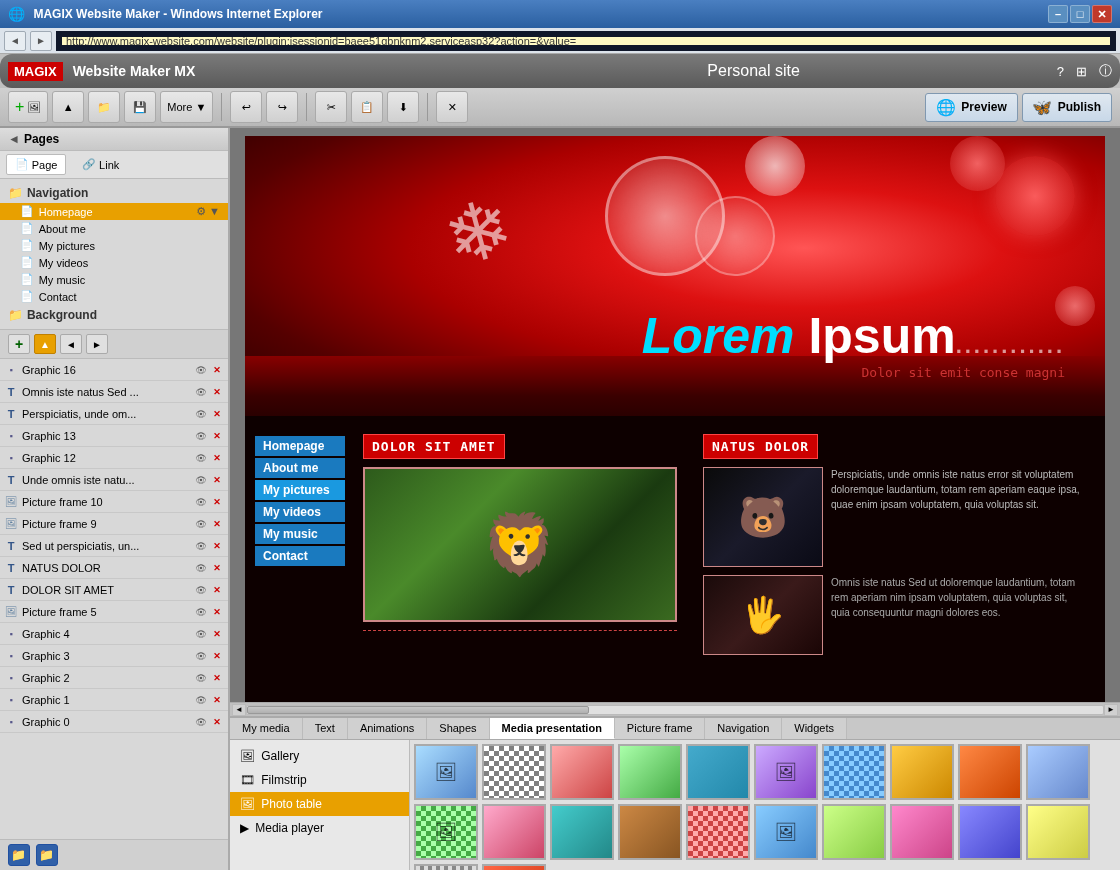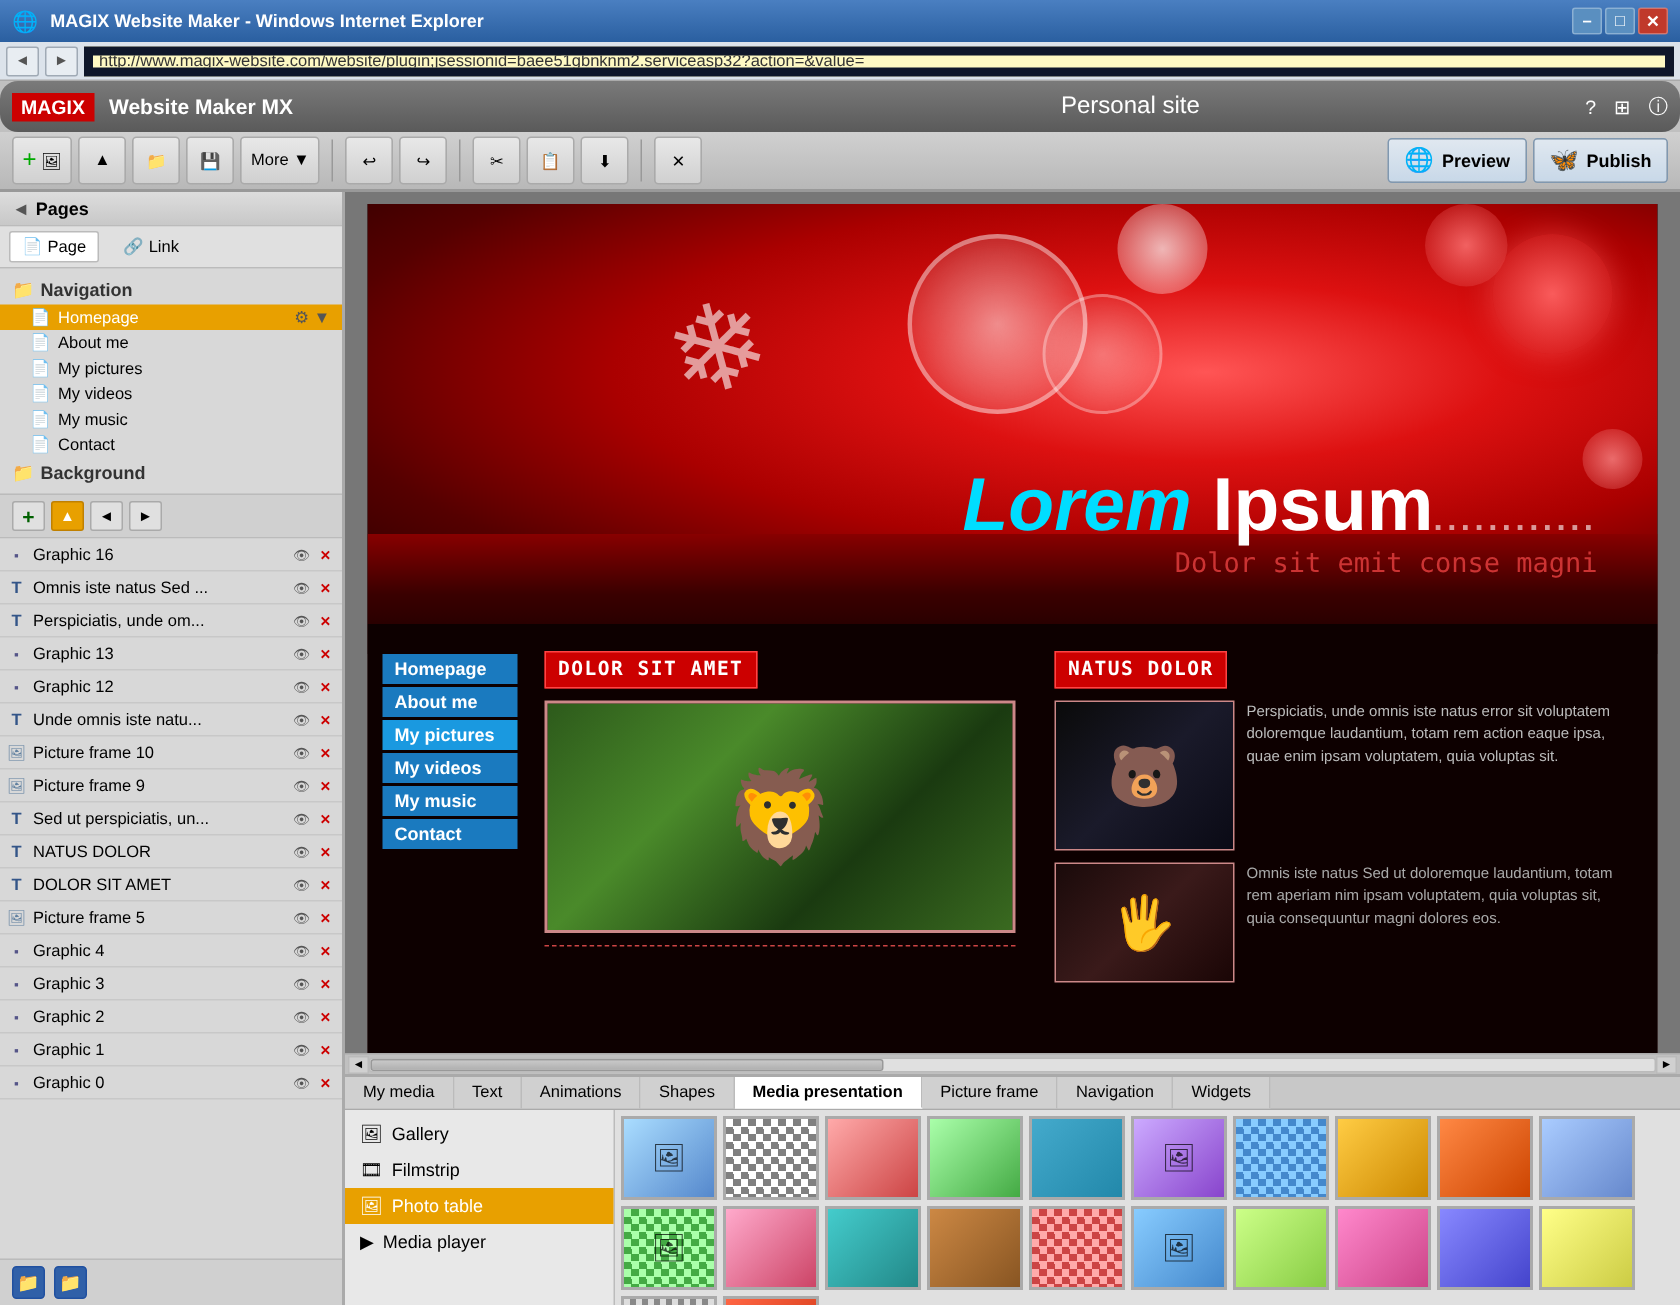--- a/index.html
+++ b/index.html
@@ -452,21 +452,21 @@
           <div style="position:absolute; top:60px; left:450px; width:80px; height:80px; border-radius:50%; border:2px solid rgba(255,255,255,0.3); background:radial-gradient(circle, rgba(255,255,255,0.3), transparent);"></div>
           <div style="position:absolute; top:0px; left:500px; width:60px; height:60px; border-radius:50%; background:radial-gradient(circle, rgba(255,255,255,0.7), rgba(255,200,200,0.2));"></div>
 
           <div style="position:absolute; top:220px; left:0; right:0; height:80px; background:linear-gradient(to bottom, #880000, #3a0000, #1a0000);"></div>
           <div style="position:absolute; top:280px; left:0; right:0; bottom:0; background:#0d0000;"></div>
 
           <div style="position:absolute; top:175px; right:40px; text-align:right; z-index:5;">
             <div style="font-size:50px; font-weight:bold; line-height:1;">
               <span style="color:#00ddff; font-style:italic;">Lorem</span><span style="color:white; font-weight:900;"> Ipsum</span><span style="color:white; font-size:22px; letter-spacing:3px; opacity:0.6;">............</span>
             </div>
-            <div style="color:#cc3333; font-family:monospace; font-size:18px; margin-top:4px;">Dolor sit emit conse magni</div>
+            <div style="color:#cc3333; font-family:monospace; font-size:13px; margin-top:4px;">Dolor sit emit conse magni</div>
           </div>
 
           <div style="position:absolute; left:10px; top:300px; display:flex; flex-direction:column; gap:2px; z-index:10;">
             <div class="site-nav-item homepage">Homepage</div>
             <div class="site-nav-item about">About me</div>
             <div class="site-nav-item pictures" style="background:#1a99e0;">My pictures</div>
             <div class="site-nav-item videos">My videos</div>
             <div class="site-nav-item music">My music</div>
             <div class="site-nav-item contact">Contact</div>
           </div>
@@ -479,21 +479,21 @@
             <div style="border-top:1px dashed #cc4444; margin-bottom:5px;"></div>
             
           </div>
 
           <div style="position:absolute; top:290px; left:450px; right:12px; z-index:5; padding:8px;">
             <div style="background:#cc0000; color:white; font-weight:bold; font-size:13px; padding:4px 8px; letter-spacing:1px; border:1px solid #ff4444; margin-bottom:8px; display:inline-block; font-family:monospace;">NATUS DOLOR</div>
             <div style="display:flex; gap:8px; margin-bottom:8px;">
               <div style="width:120px; height:100px; flex-shrink:0; background:linear-gradient(135deg, #0a0a0a, #1a1a2a, #0a0a15); display:flex; align-items:center; justify-content:center; border:1px solid #cc8888;">
                 <span style="font-size:40px;">🐻</span>
               </div>
-              <div style="flex:1; color:#bbbbbb; font-size:10px; line-height:1.5;">Perspiciatis, unde omnis iste natus error sit voluptatem doloremque laudantium, totam rem action eaque ipsa, quae enim ipsam voluptatem, quia voluptas sit.</div>
+              <div style="flex:1; color:#bbbbbb; font-size:10px; line-height:1.5;">Perspiciatis, unde omnis iste natus error sit voluptatem doloremque laudantium, totam rem aperiam eaque ipsa, quae enim ipsam voluptatem, quia voluptas sit.</div>
             </div>
             <div style="display:flex; gap:8px;">
               <div style="width:120px; height:80px; flex-shrink:0; background:linear-gradient(135deg, #1a0a0a, #3a1a1a, #1a0505); display:flex; align-items:center; justify-content:center; border:1px solid #cc8888;">
                 <span style="font-size:35px;">🖐</span>
               </div>
               <div style="flex:1; color:#aaaaaa; font-size:10px; line-height:1.5;">Omnis iste natus Sed ut doloremque laudantium, totam rem aperiam nim ipsam voluptatem, quia voluptas sit, quia consequuntur magni dolores eos.</div>
             </div>
           </div>
 
         </div>

